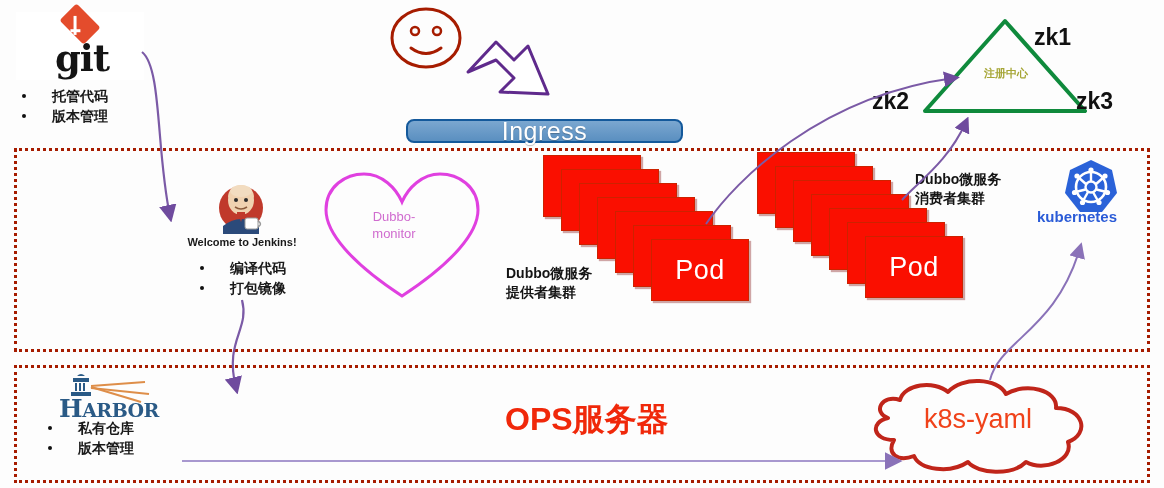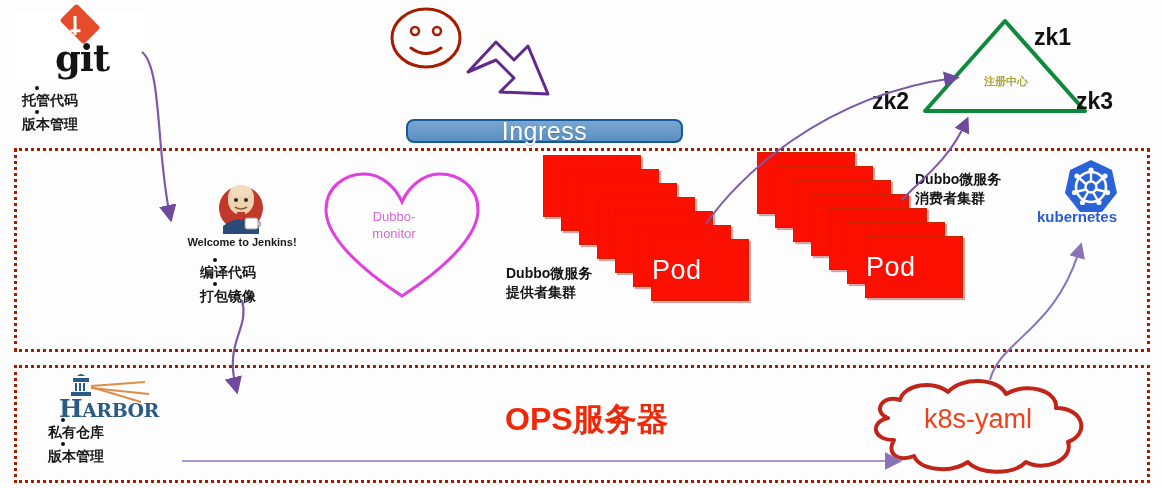--- a/index.html
+++ b/index.html
@@ -61,21 +61,21 @@
     content: "";
     position: absolute;
     left: 17px; top: 15px;
     width: 3px; height: 10px;
     background: #fff;
     transform: rotate(45deg);
   }
 
   
   .bullets { font-size: 14px; color: #1a1a1a; line-height: 20px; font-weight: bold; }
-  .bullets .row { display: flex; align-items: center; white-space: nowrap; flex-direction: column; }
+  .bullets .row { display: flex; align-items: center; white-space: nowrap; }
   .bullets .dot {
     display: inline-block;
     width: 4px; height: 4px; border-radius: 50%;
     background: #111; margin-right: 26px; flex: 0 0 auto;
   }
   #git-bullets  { left: 22px; top: 86px; }
   #jenkins-bullets { left: 200px; top: 258px; }
   #harbor-bullets  { left: 48px; top: 418px; }
 
   
@@ -127,21 +127,21 @@
   }
   .pod .speck {
     position: absolute;
     left: 44px; top: 22px;
     width: 9px; height: 4px;
     background: #ffffff;
     border-radius: 2px;
     transform: rotate(-4deg);
   }
   .pod.front {
-    display: flex; align-items: center; justify-content: flex-start;
+    display: flex; align-items: center; justify-content: center;
   }
   .pod.front .pod-label {
     color: #ffffff;
     font-size: 27px;
     letter-spacing: 0.5px;
   }
   #pod-stack-provider { left: 543px; top: 155px; }
   #pod-stack-consumer { left: 757px; top: 152px; }
 
   .stack-caption {
@@ -149,21 +149,21 @@
     font-size: 14px; font-weight: bold; color: #141414;
     line-height: 19px; white-space: nowrap;
   }
   #caption-provider { left: 506px; top: 264px; }
   #caption-consumer { left: 915px; top: 170px; }
 
   
   #zk-wrap { left: 920px; top: 16px; width: 170px; height: 100px; }
   #zk-center-label {
     position: absolute;
-    left: 952px; top: 74px; width: 108px;
+    left: 952px; top: 66px; width: 108px;
     text-align: center;
     font-size: 11px; color: #a6a637; font-weight: bold;
   }
   .zk-node-label {
     position: absolute;
     font-size: 23px; font-weight: bold; color: #111;
   }
   #zk1 { left: 1006px; top: 24px; margin-left: 28px; }
   #zk2 { left: 872px; top: 88px; }
   #zk3 { left: 1076px; top: 88px; }

